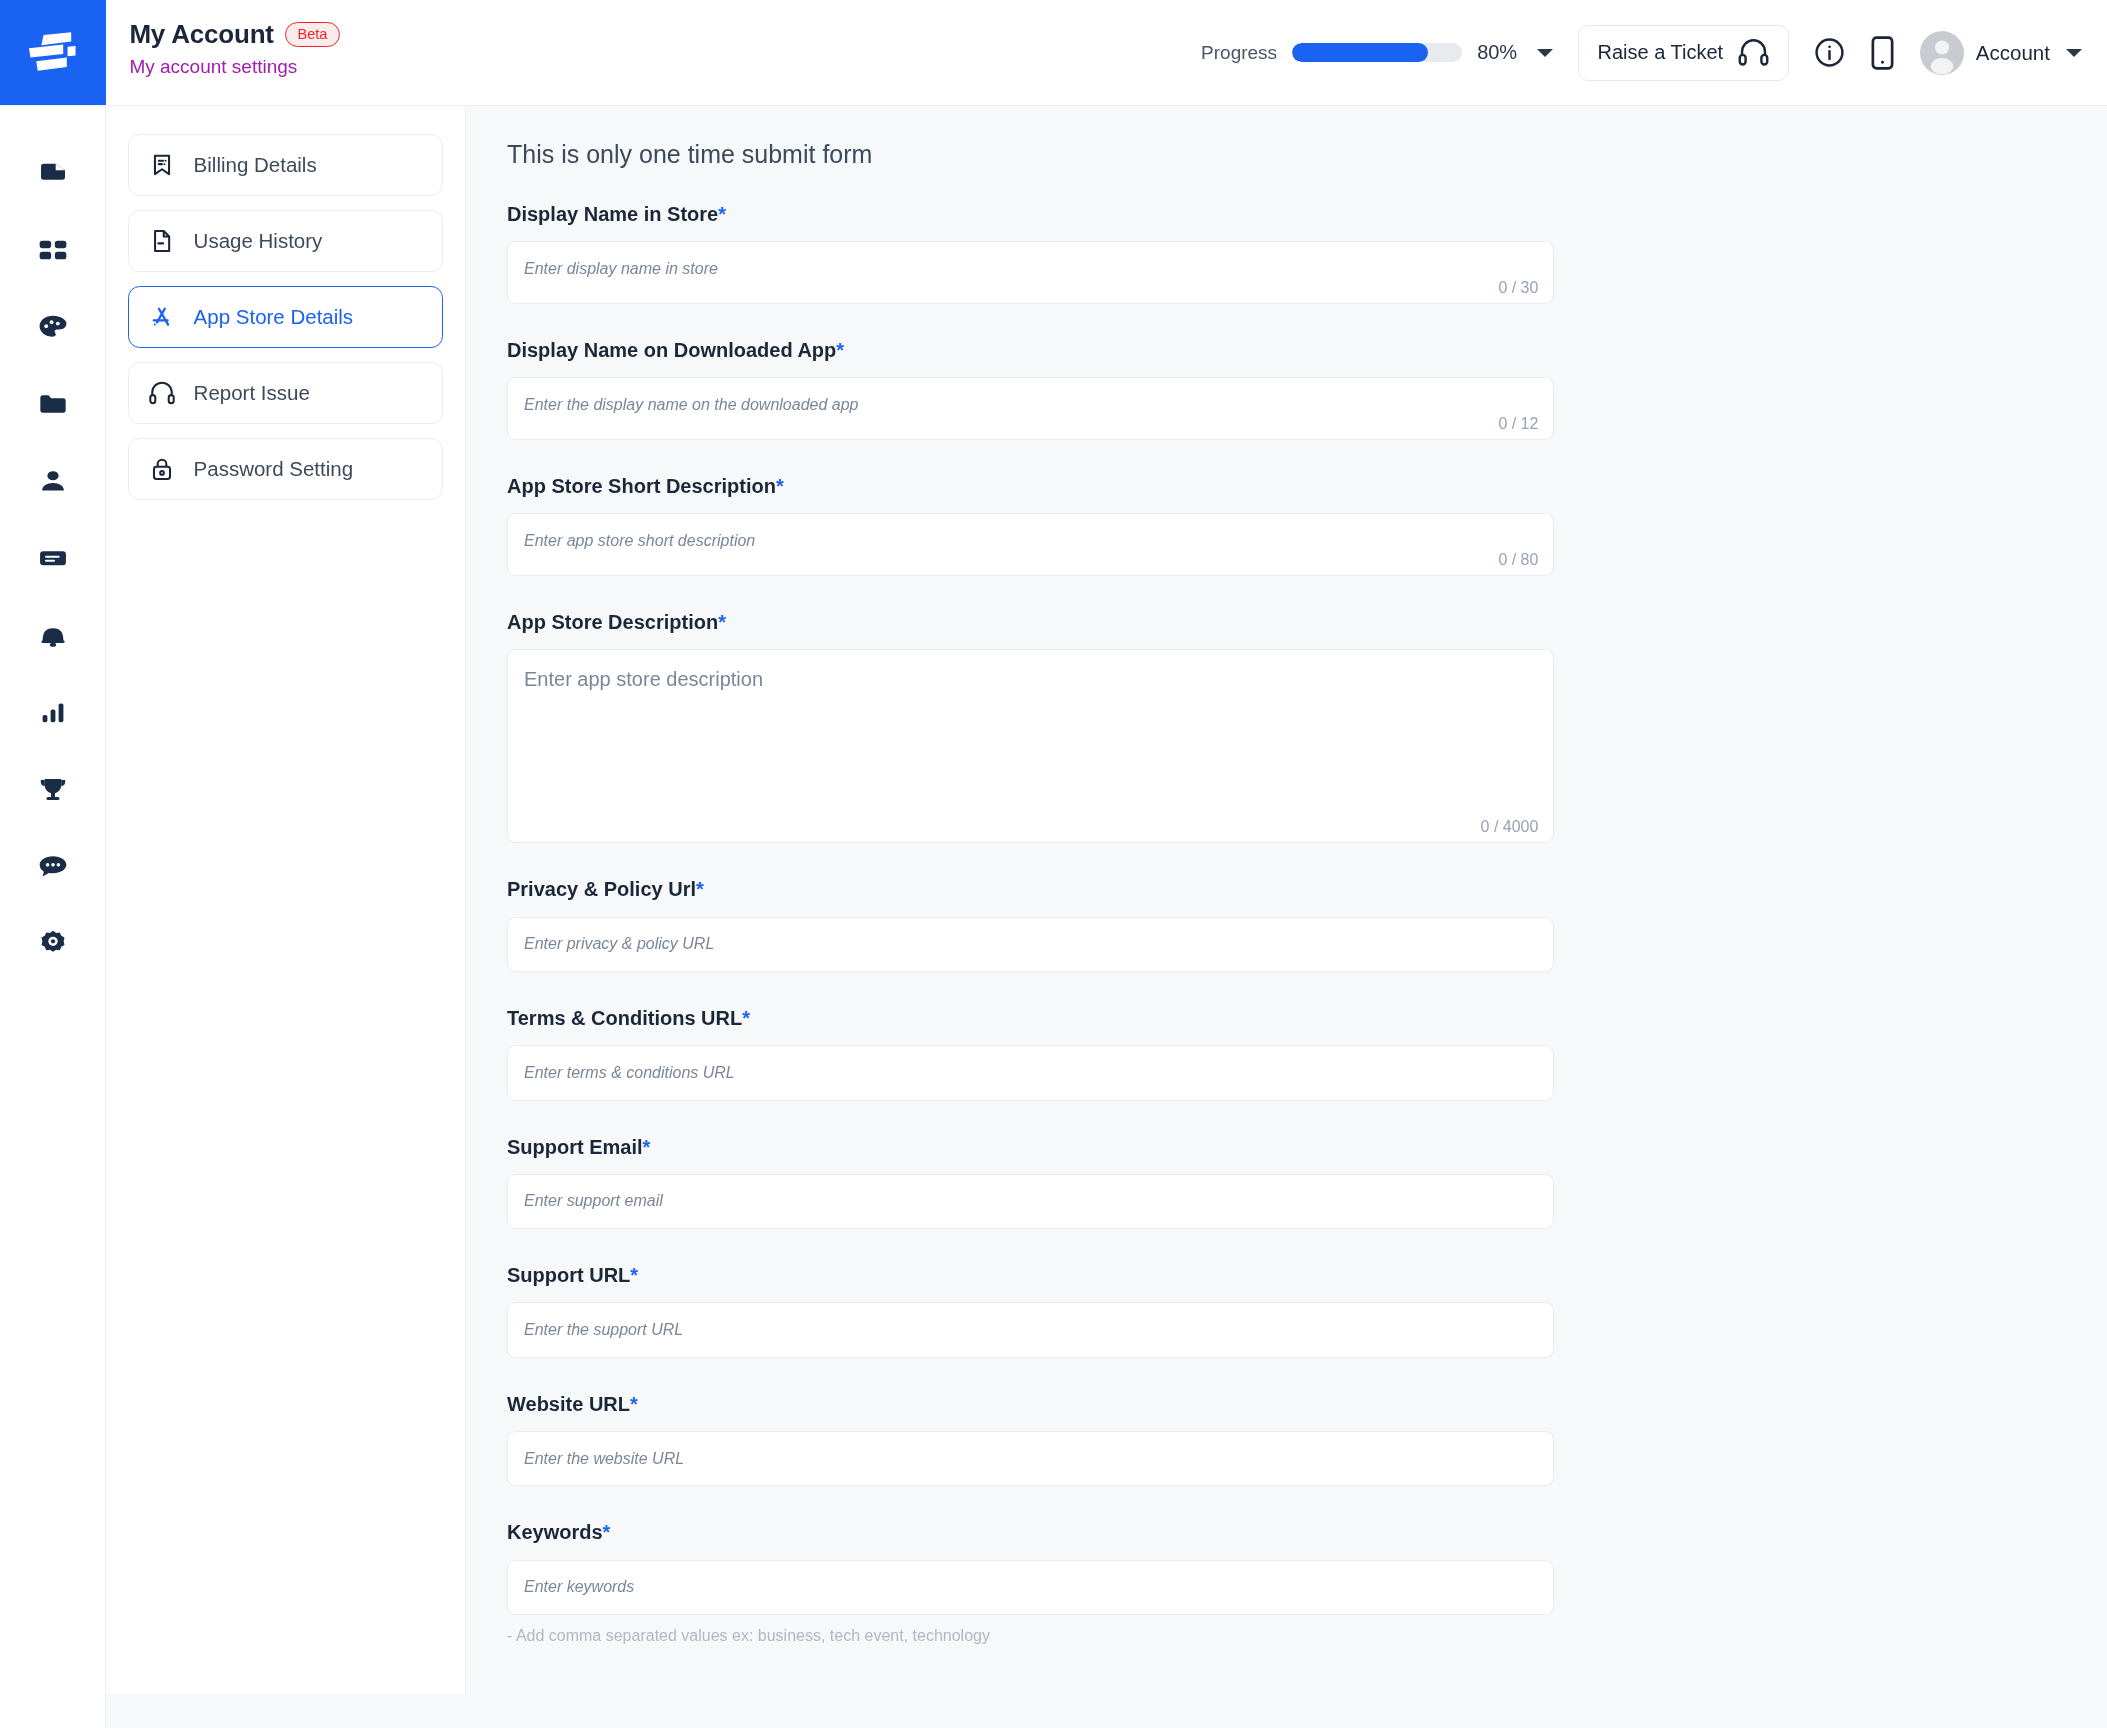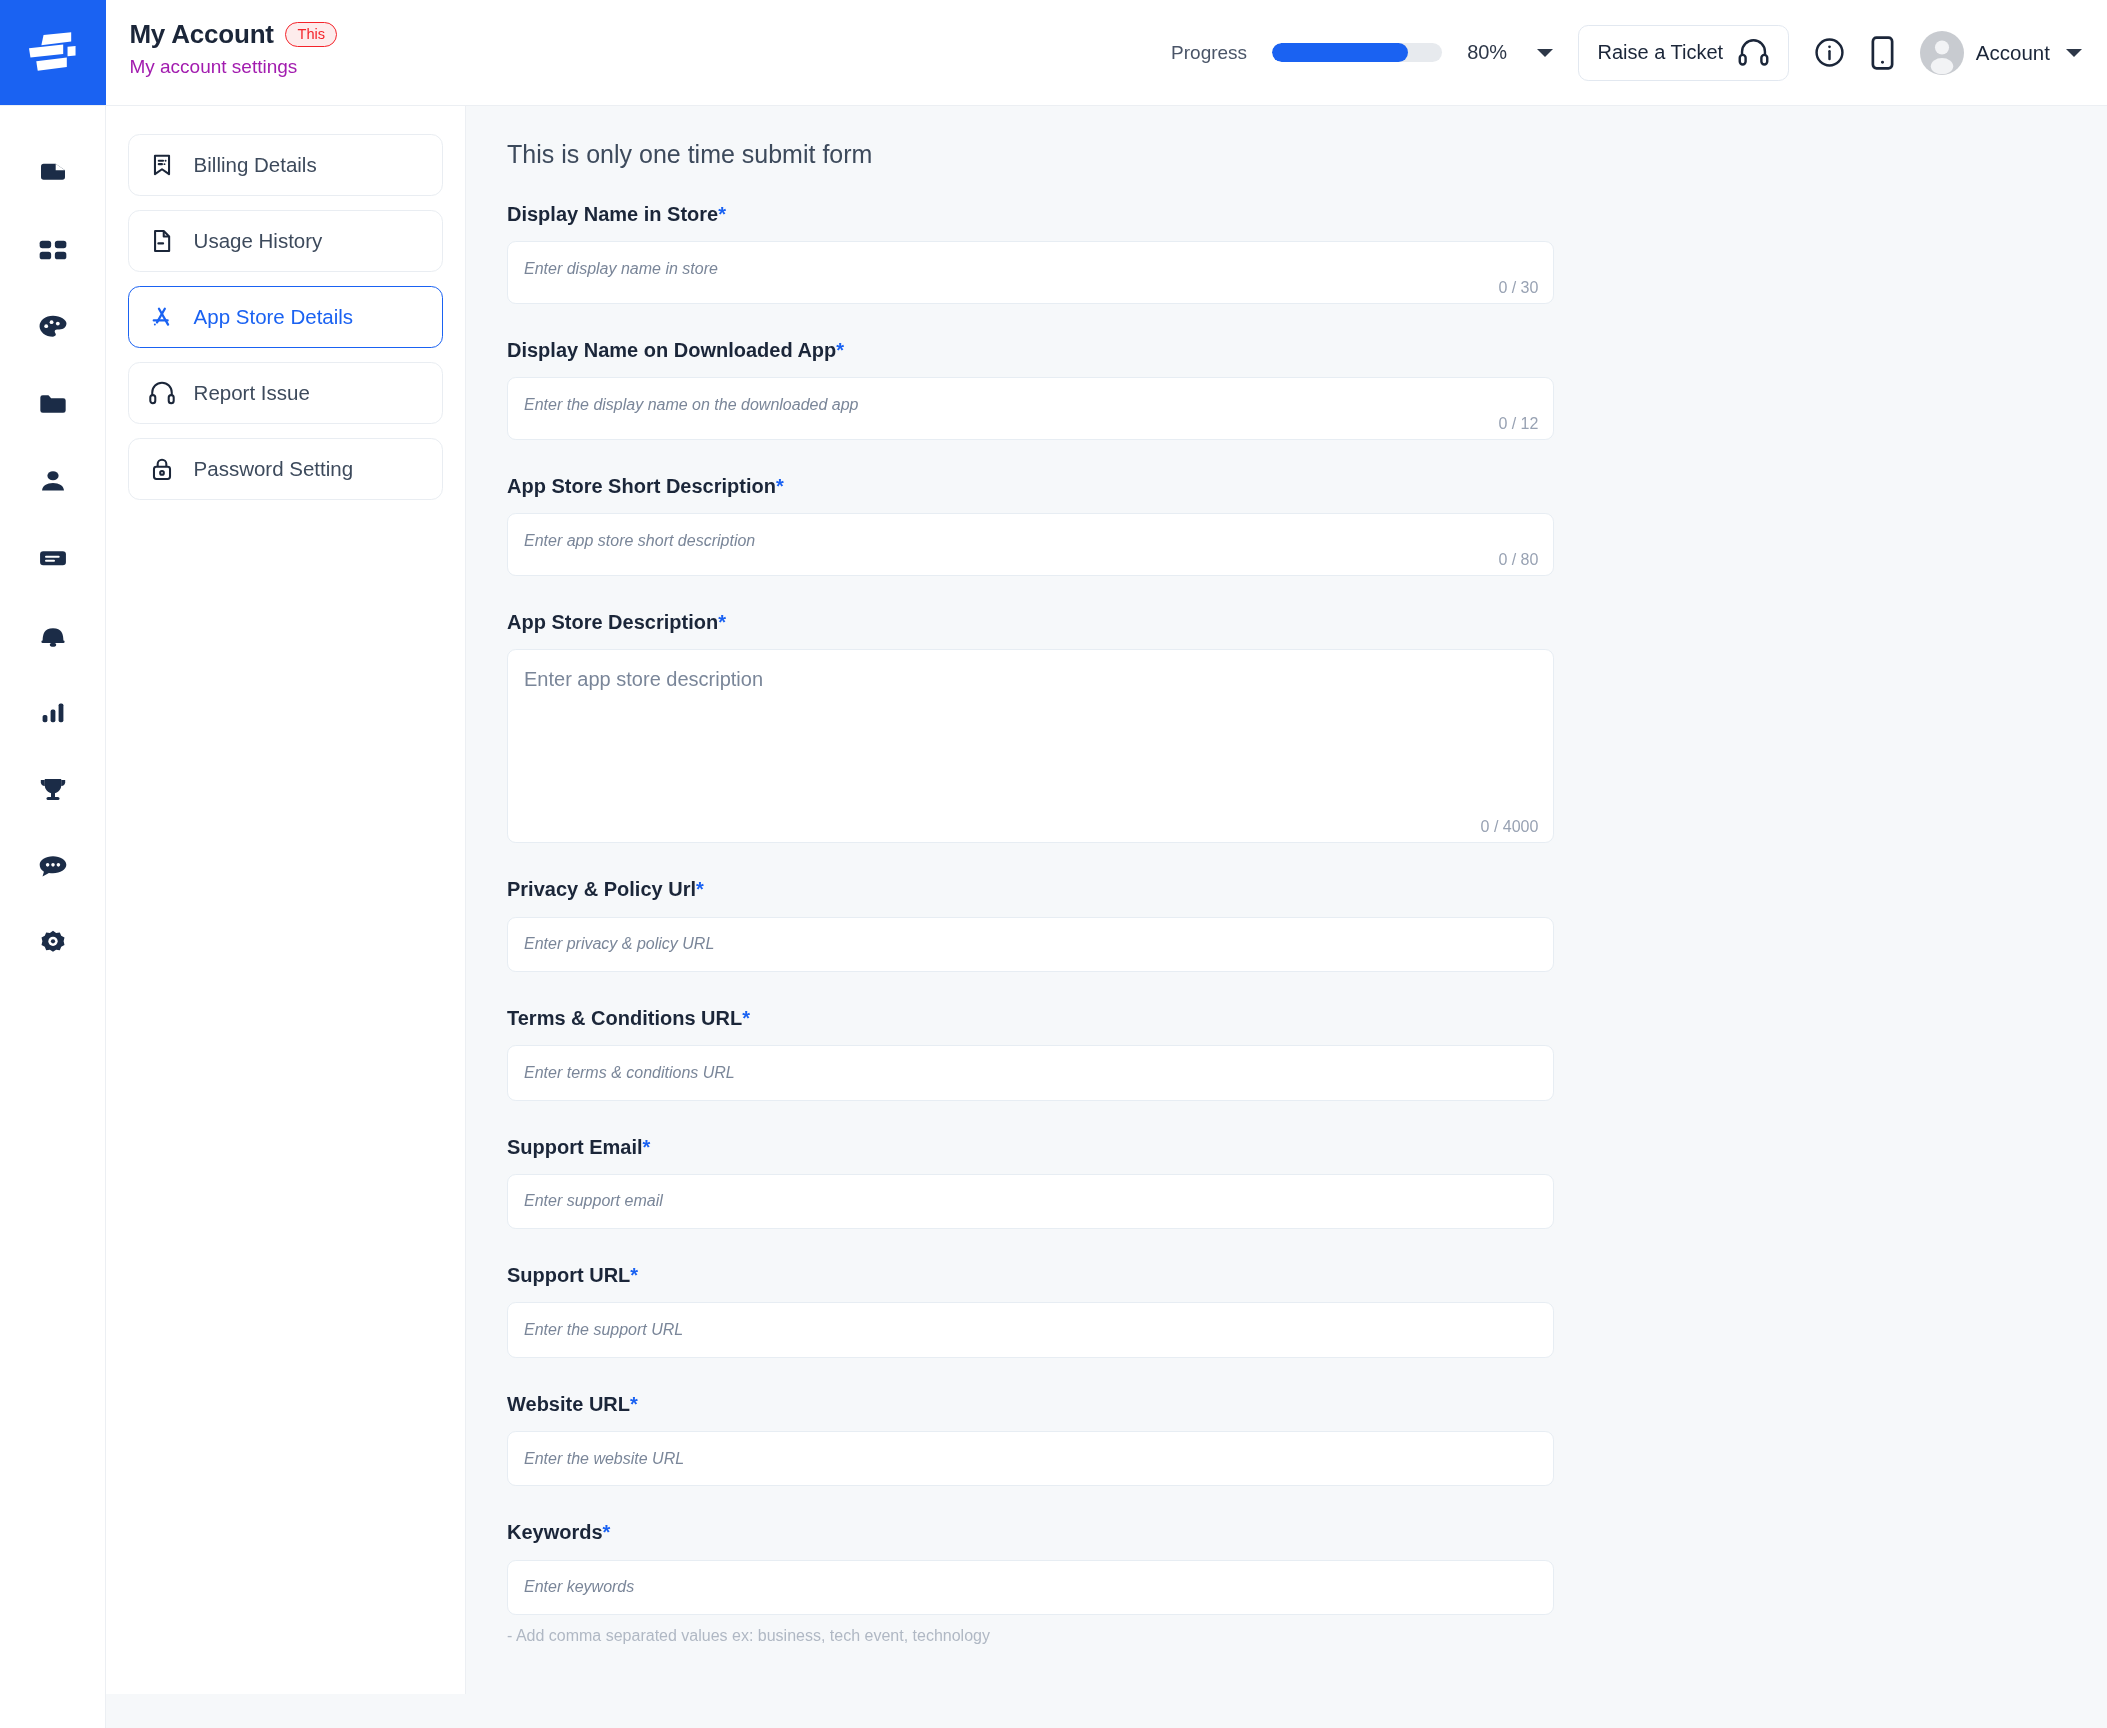--- a/index.html
+++ b/index.html
@@ -33,21 +33,21 @@
     font-size: 14.6px; color: #f4242b; background: #fdecec;
     border: 1.8px solid #f4242b; border-radius: 731px;
     padding: 1.5px 11px 2.9px; line-height: 1.25; font-weight: 500;
   }
   .title-sub { font-size: 19px; color: #a21caf; font-weight: 400; }
 
   .topbar-right {
     margin-left: auto; display: flex; align-items: center; gap: 0;
     padding-right: 26px;
   }
-  .progress-group { display: flex; align-items: center; gap: 25px; margin-right: 25px; }
+  .progress-group { display: flex; align-items: center; gap: 15px; margin-right: 25px; }
   .progress-label { font-size: 19px; color: #4a5568; }
   .progress-track {
     width: 170px; height: 19px; border-radius: 731px; background: #e7eaee;
     overflow: hidden;
   }
   .progress-fill { height: 100%; background: #1a62f2; border-radius: 731px; }
   .progress-pct { font-size: 20px; color: #2d3748; font-weight: 500; }
   .caret-down {
     width: 0; height: 0; border-left: 8px solid transparent; border-right: 8px solid transparent;
     border-top: 8.8px solid #2d3748; margin-left: 4.4px;
@@ -154,21 +154,21 @@
         <path d="M20 4 L58 0 L58 13 L17 18 Z" fill="#fff"></path>
         <path d="M0 22 L47 17 L47 30 L2 35 Z" fill="#fff"></path>
         <path d="M53 20 L64 19 L64 32 L53 33 Z" fill="#fff"></path>
         <path d="M10 40 L52 35 L52 48 L12 53 Z" fill="#fff"></path>
       </svg>
     </div>
 
     <div class="title-wrap">
       <div class="title-row">
         <div class="title-main">My Account</div>
-        <div class="beta-badge">This</div>
+        <div class="beta-badge">Beta</div>
       </div>
       <div class="title-sub">My account settings</div>
     </div>
 
     <div class="topbar-right">
 
       <div class="progress-group">
         <span class="progress-label">Progress</span>
         <div class="progress-track">
           <div class="progress-fill" id="pfill" style="width: 80%;"></div>

